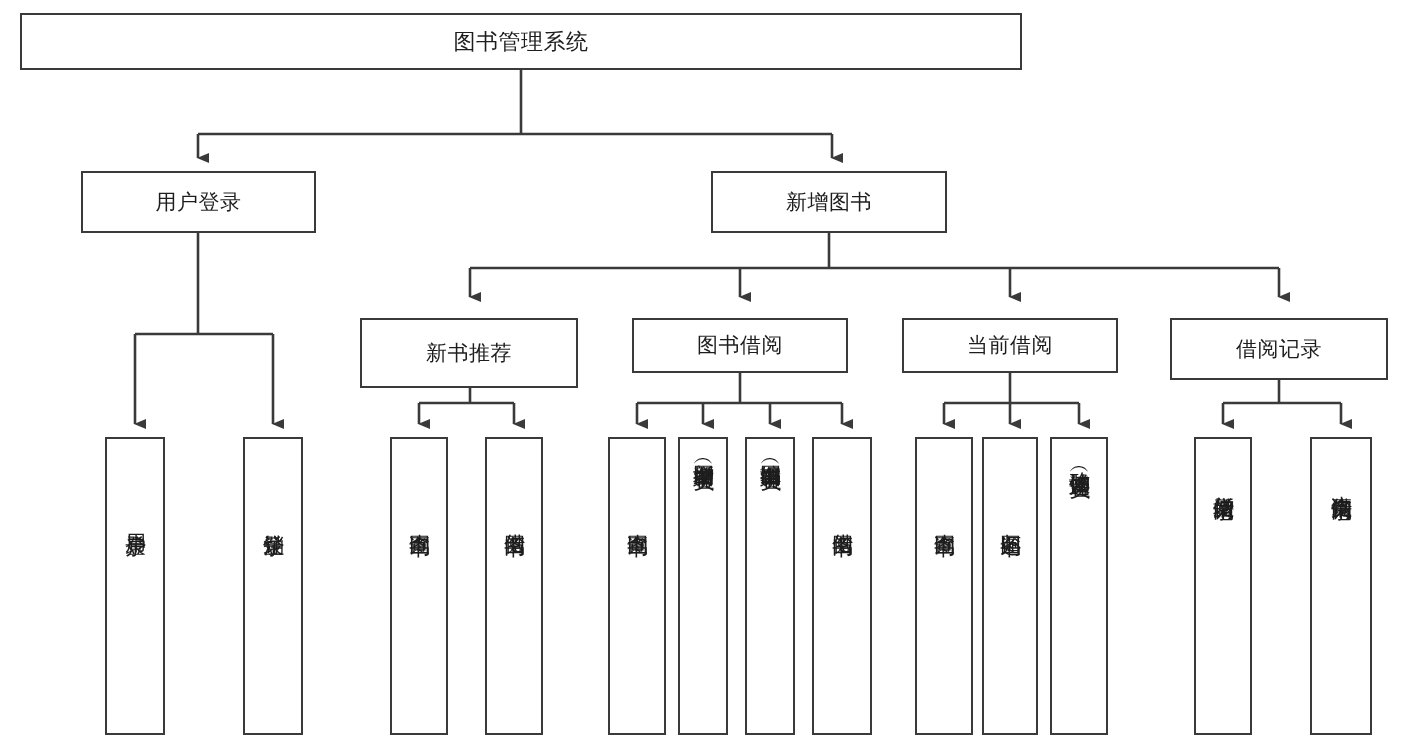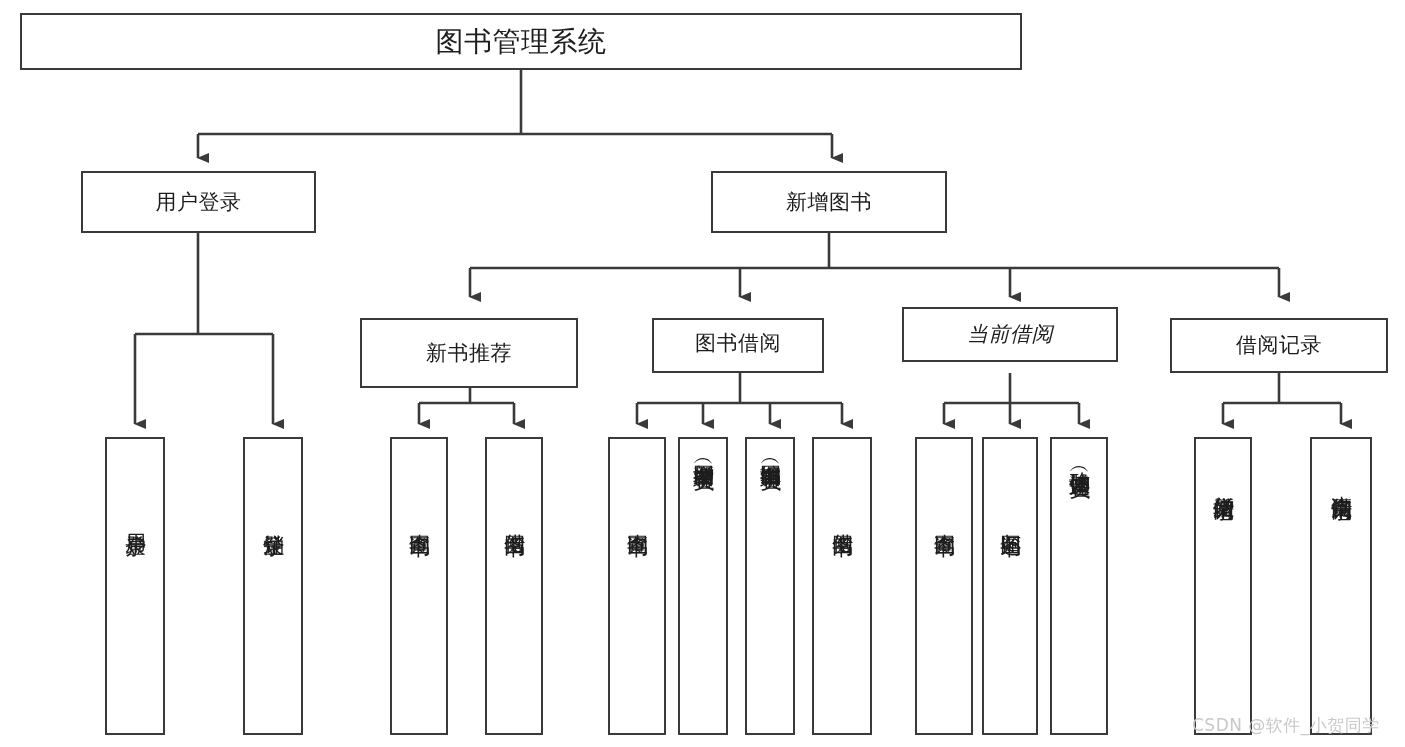--- a/index.html
+++ b/index.html
@@ -43,21 +43,21 @@
     text-align: center;
     line-height: 1.18;
     letter-spacing: 0.5px;
     white-space: nowrap;
   }
   
   .node.h .lbl {
     font-size: 21px;
   }
   .node.root .lbl {
-    font-size: 28px;
+    font-size: 22px;
   }
   
   .node.v {
     align-items: flex-start;
     justify-content: center;
     padding-top: 0;
   }
   .node.v .lbl {
     writing-mode: vertical-rl;
     text-orientation: upright;
@@ -141,27 +141,27 @@
   <div class="node h" style="left:81px; top:171px; width:235px; height:62px;">
     <span class="lbl">用户登录</span>
   </div>
   <div class="node h" style="left:711px; top:171px; width:236px; height:62px;">
     <span class="lbl">新增图书</span>
   </div>
 
   <div class="node h" style="left:360px; top:318px; width:218px; height:70px;">
     <span class="lbl">新书推荐</span>
   </div>
-  <div class="node h" style="left:652px; top:318px; width:172px; height:55px;font-family:Liberation Mono, monospace;">
+  <div class="node h" style="left:632px; top:318px; width:216px; height:55px;">
     <span class="lbl">图书借阅</span>
   </div>
-  <div class="node h" style="left:902px; top:307px; width:216px; height:55px;font-style:italic;">
+  <div class="node h" style="left:902px; top:318px; width:216px; height:55px;">
     <span class="lbl">当前借阅</span>
   </div>
-  <div class="node h" style="left:1170px; top:318px; width:218px; height:55px;">
+  <div class="node h" style="left:1170px; top:318px; width:218px; height:62px;">
     <span class="lbl">借阅记录</span>
   </div>
 
   <div class="node v mid" style="left:105px; top:437px; width:60px; height:298px;">
     <span class="lbl">用户登录</span>
   </div>
   <div class="node v mid" style="left:243px; top:437px; width:60px; height:298px;">
     <span class="lbl">注销登录</span>
   </div>
 
@@ -195,15 +195,14 @@
     <span class="lbl">确认归还（管理员）</span>
   </div>
 
   <div class="node v up" style="left:1194px; top:437px; width:58px; height:298px;">
     <span class="lbl">新增借阅记录</span>
   </div>
   <div class="node v up" style="left:1310px; top:437px; width:62px; height:298px;">
     <span class="lbl">查询借阅记录</span>
   </div>
 
-  <div class="watermark" style="left:1192px; top:714px;">CSDN @软件_小贺同学</div>
 
 </div>
 
 </body></html>

